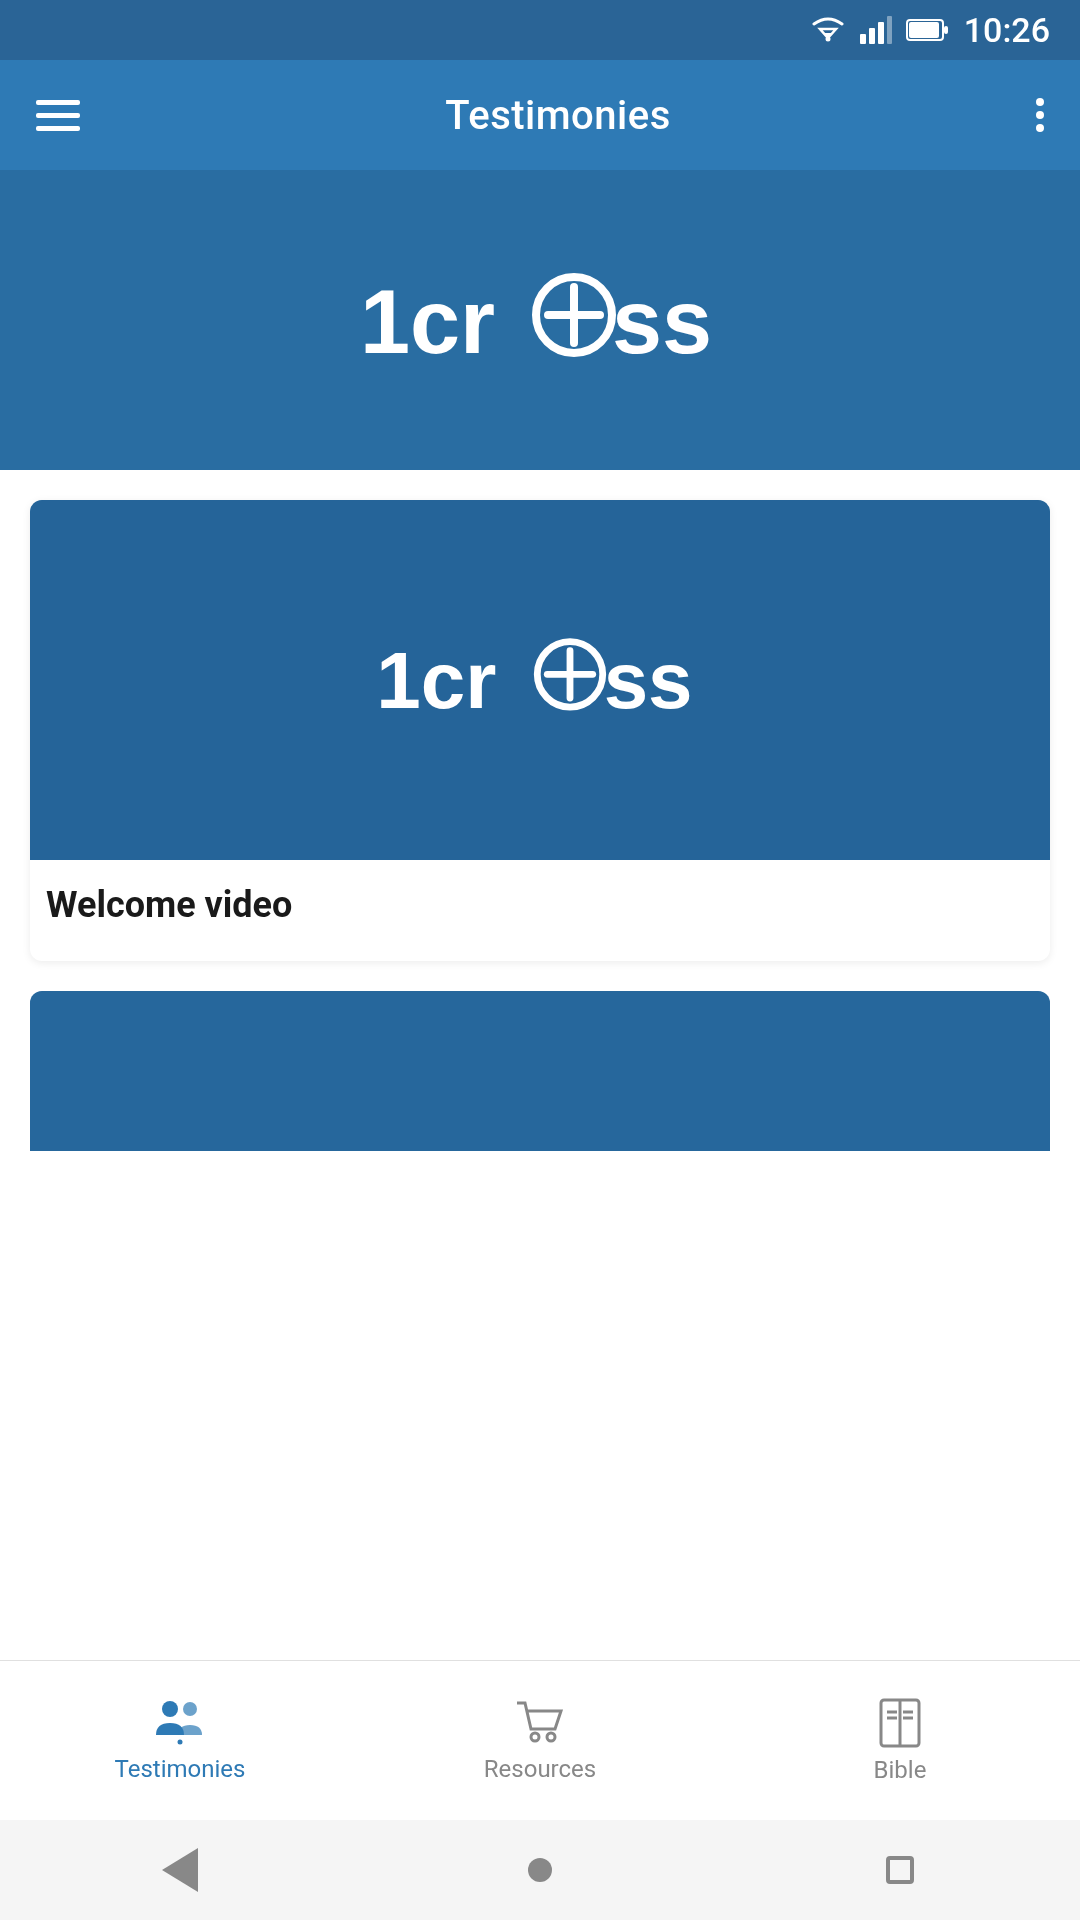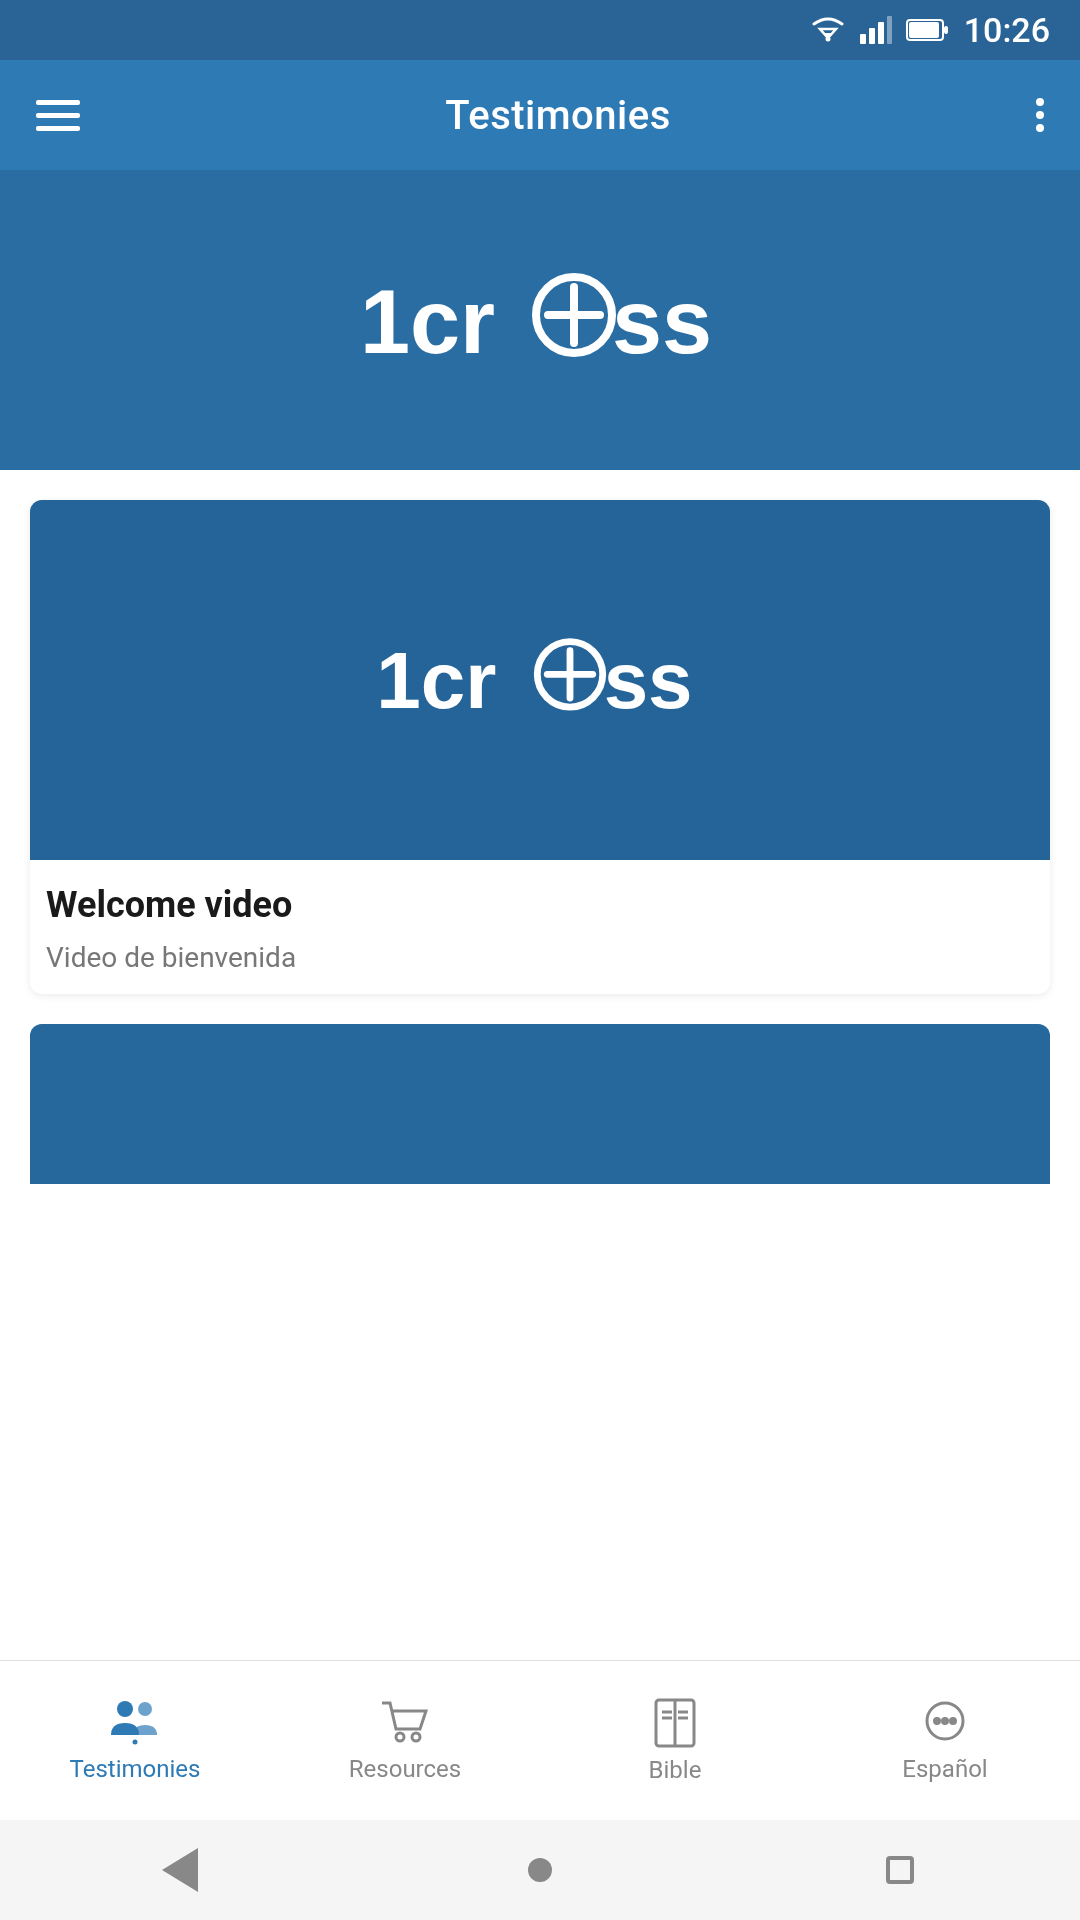--- a/index.html
+++ b/index.html
@@ -299,21 +299,20 @@
           <text x="0" y="88" font-family="Arial Black, Arial" font-weight="900" font-size="88" fill="white">1cr</text>
           <circle cx="213" cy="51" r="36" fill="none" stroke="white" stroke-width="7.5"></circle>
           <line x1="213" y1="25" x2="213" y2="77" stroke="white" stroke-width="7.5" stroke-linecap="round"></line>
           <line x1="188" y1="51" x2="238" y2="51" stroke="white" stroke-width="7.5" stroke-linecap="round"></line>
           <text x="250" y="88" font-family="Arial Black, Arial" font-weight="900" font-size="88" fill="white">ss</text>
         </svg>
       </div>
     </div>
     <div class="video-info">
       <div class="video-title">Welcome video</div>
-      <div class="video-subtitle">Video de bienvenida</div>
     </div>
   </div>
 
   <div class="video-card-partial">
   </div>
 
 </div>
 
 <div class="bottom-nav">
 
@@ -344,29 +343,20 @@
       <rect x="2" y="2" width="38" height="46" rx="3"></rect>
       <line x1="21" y1="2" x2="21" y2="48"></line>
       <line x1="8" y1="14" x2="18" y2="14"></line>
       <line x1="8" y1="20" x2="18" y2="20"></line>
       <line x1="24" y1="14" x2="34" y2="14"></line>
       <line x1="24" y1="20" x2="34" y2="20"></line>
     </svg>
     <span class="nav-item-label">Bible</span>
   </div>
 
-  <div class="nav-item">
-    <svg width="50" height="48" viewBox="0 0 50 48" fill="none" stroke="#888" stroke-width="3">
-      <circle cx="25" cy="22" r="18"></circle>
-      <circle cx="17" cy="22" r="2.5" fill="#888"></circle>
-      <circle cx="25" cy="22" r="2.5" fill="#888"></circle>
-      <circle cx="33" cy="22" r="2.5" fill="#888"></circle>
-    </svg>
-    <span class="nav-item-label">Español</span>
-  </div>
 
 
 </div>
 
 <div class="system-nav">
   <div class="sys-btn">
     <div class="sys-back"></div>
   </div>
   <div class="sys-btn">
     <div class="sys-home"></div>

